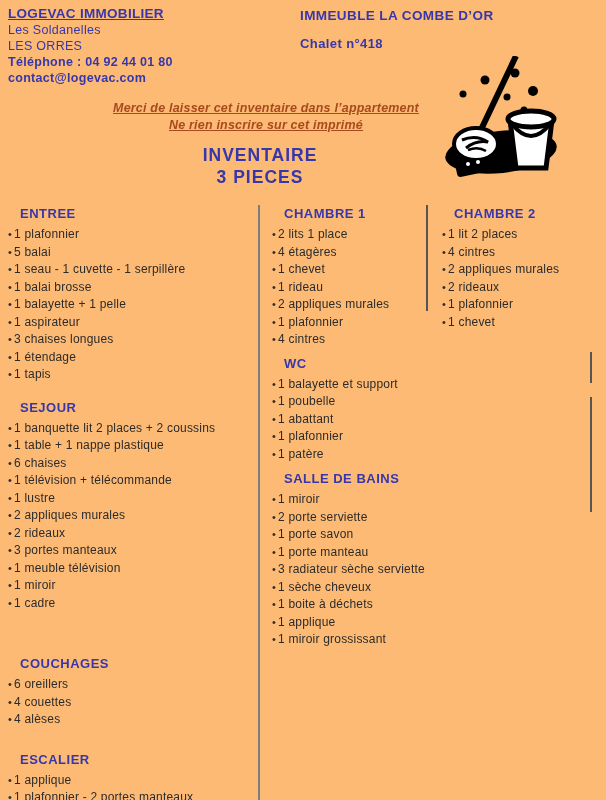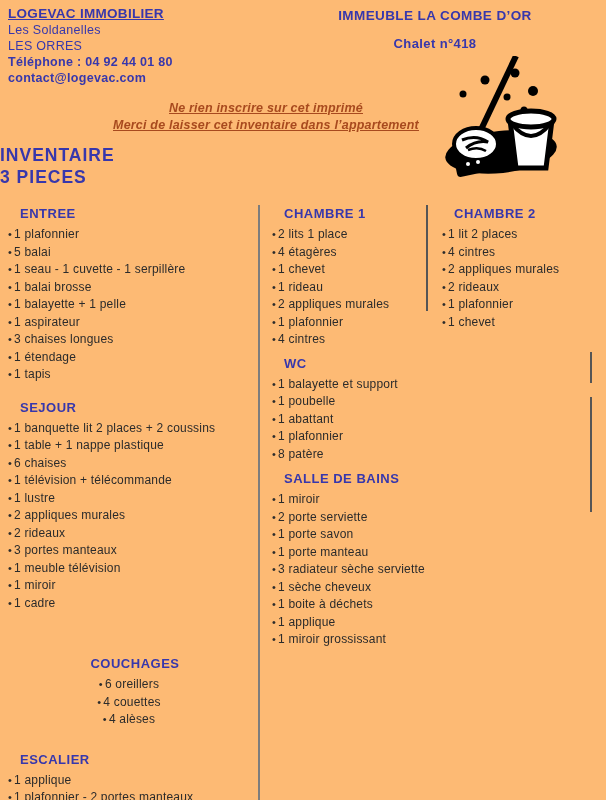--- a/index.html
+++ b/index.html
@@ -23,41 +23,41 @@
   
   .agency-block{
     position:absolute;left:8px;top:6px;
     color:var(--blue);
     font-size:12.5px;line-height:16px;letter-spacing:.3px;
   }
   .agency-name{font-weight:bold;font-size:13.5px;text-decoration:underline;}
   .agency-bold{font-weight:bold;}
   .building-block{
     position:absolute;left:300px;top:8px;width:270px;
-    text-align:center;color:var(--blue);
+    color:var(--blue);
     font-weight:bold;font-size:13.5px;letter-spacing:.4px;
   }
   .chalet-line{margin-top:13px;font-size:13px;}
 
   
   .graphic{
     position:absolute;left:438px;top:56px;width:132px;height:128px;
   }
 
   
   .notice{
     position:absolute;left:0;top:100px;width:532px;
     text-align:center;color:var(--orange);
     font-style:italic;font-weight:bold;
     font-size:12.5px;line-height:17px;letter-spacing:.2px;
   }
   .notice-line{text-decoration:underline;}
   .doc-title{
     position:absolute;left:0;top:144px;width:520px;
-    color:var(--blue);
+    text-align:center;color:var(--blue);
     font-weight:bold;font-size:17.5px;line-height:22px;letter-spacing:1px;
   }
 
   
   .column{position:absolute;top:205px;}
   .column-1{left:8px;width:242px;}
   .column-2{left:272px;width:148px;}
   .column-3{left:442px;width:148px;}
 
   .section-heading{
@@ -119,22 +119,22 @@
       <circle cx="30" cy="108" r="2" fill="#fff"></circle>
       <circle cx="40" cy="106" r="2" fill="#fff"></circle>
 
       <path d="M72 64 L78 112 L108 112 L114 64 Z" fill="#fff" stroke="#000" stroke-width="5"></path>
       <ellipse cx="93" cy="63" rx="23" ry="8" fill="#fff" stroke="#000" stroke-width="5"></ellipse>
       <path d="M74 68 Q93 92 112 68" fill="none" stroke="#000" stroke-width="4"></path>
     </svg>
   </div>
 
   <div class="notice">
+    <div class="notice-line">Merci de laisser cet inventaire dans l’appartement</div>
     <div class="notice-line">Ne rien inscrire sur cet imprimé</div>
-    <div class="notice-line">Merci de laisser cet inventaire dans l’appartement</div>
   </div>
 
   <div class="doc-title">
     <div>INVENTAIRE</div>
     <div>3 PIECES</div>
   </div>
 
   <div class="column column-1">
       <div class="section" style="margin-top: 0px;">
         <div class="section-heading">ENTREE</div>
@@ -155,21 +155,21 @@
         <div class="item"><span class="bullet">•</span><span>6 chaises</span></div>
         <div class="item"><span class="bullet">•</span><span>1 télévision + télécommande</span></div>
         <div class="item"><span class="bullet">•</span><span>1 lustre</span></div>
         <div class="item"><span class="bullet">•</span><span>2 appliques murales</span></div>
         <div class="item"><span class="bullet">•</span><span>2 rideaux</span></div>
         <div class="item"><span class="bullet">•</span><span>3 portes manteaux</span></div>
         <div class="item"><span class="bullet">•</span><span>1 meuble télévision</span></div>
         <div class="item"><span class="bullet">•</span><span>1 miroir</span></div>
         <div class="item"><span class="bullet">•</span><span>1 cadre</span></div>
       </div>
-      <div class="section" style="margin-top: 43px; text-align: center;">
+      <div class="section" style="margin-top: 43px;">
         <div class="section-heading">COUCHAGES</div>
         <div class="item"><span class="bullet">•</span><span>6 oreillers</span></div>
         <div class="item"><span class="bullet">•</span><span>4 couettes</span></div>
         <div class="item"><span class="bullet">•</span><span>4 alèses</span></div>
       </div>
       <div class="section" style="margin-top: 22px;">
         <div class="section-heading">ESCALIER</div>
         <div class="item"><span class="bullet">•</span><span>1 applique</span></div>
         <div class="item"><span class="bullet">•</span><span>1 plafonnier - 2 portes manteaux</span></div>
       </div>
@@ -184,21 +184,21 @@
         <div class="item"><span class="bullet">•</span><span>2 appliques murales</span></div>
         <div class="item"><span class="bullet">•</span><span>1 plafonnier</span></div>
         <div class="item"><span class="bullet">•</span><span>4 cintres</span></div>
       </div>
       <div class="section" style="margin-top: 6px;">
         <div class="section-heading">WC</div>
         <div class="item"><span class="bullet">•</span><span>1 balayette et support</span></div>
         <div class="item"><span class="bullet">•</span><span>1 poubelle</span></div>
         <div class="item"><span class="bullet">•</span><span>1 abattant</span></div>
         <div class="item"><span class="bullet">•</span><span>1 plafonnier</span></div>
-        <div class="item"><span class="bullet">•</span><span>8 patère</span></div>
+        <div class="item"><span class="bullet">•</span><span>1 patère</span></div>
       </div>
       <div class="section" style="margin-top: 7px;">
         <div class="section-heading">SALLE DE BAINS</div>
         <div class="item"><span class="bullet">•</span><span>1 miroir</span></div>
         <div class="item"><span class="bullet">•</span><span>2 porte serviette</span></div>
         <div class="item"><span class="bullet">•</span><span>1 porte savon</span></div>
         <div class="item"><span class="bullet">•</span><span>1 porte manteau</span></div>
         <div class="item"><span class="bullet">•</span><span>3 radiateur sèche serviette</span></div>
         <div class="item"><span class="bullet">•</span><span>1 sèche cheveux</span></div>
         <div class="item"><span class="bullet">•</span><span>1 boite à déchets</span></div>

